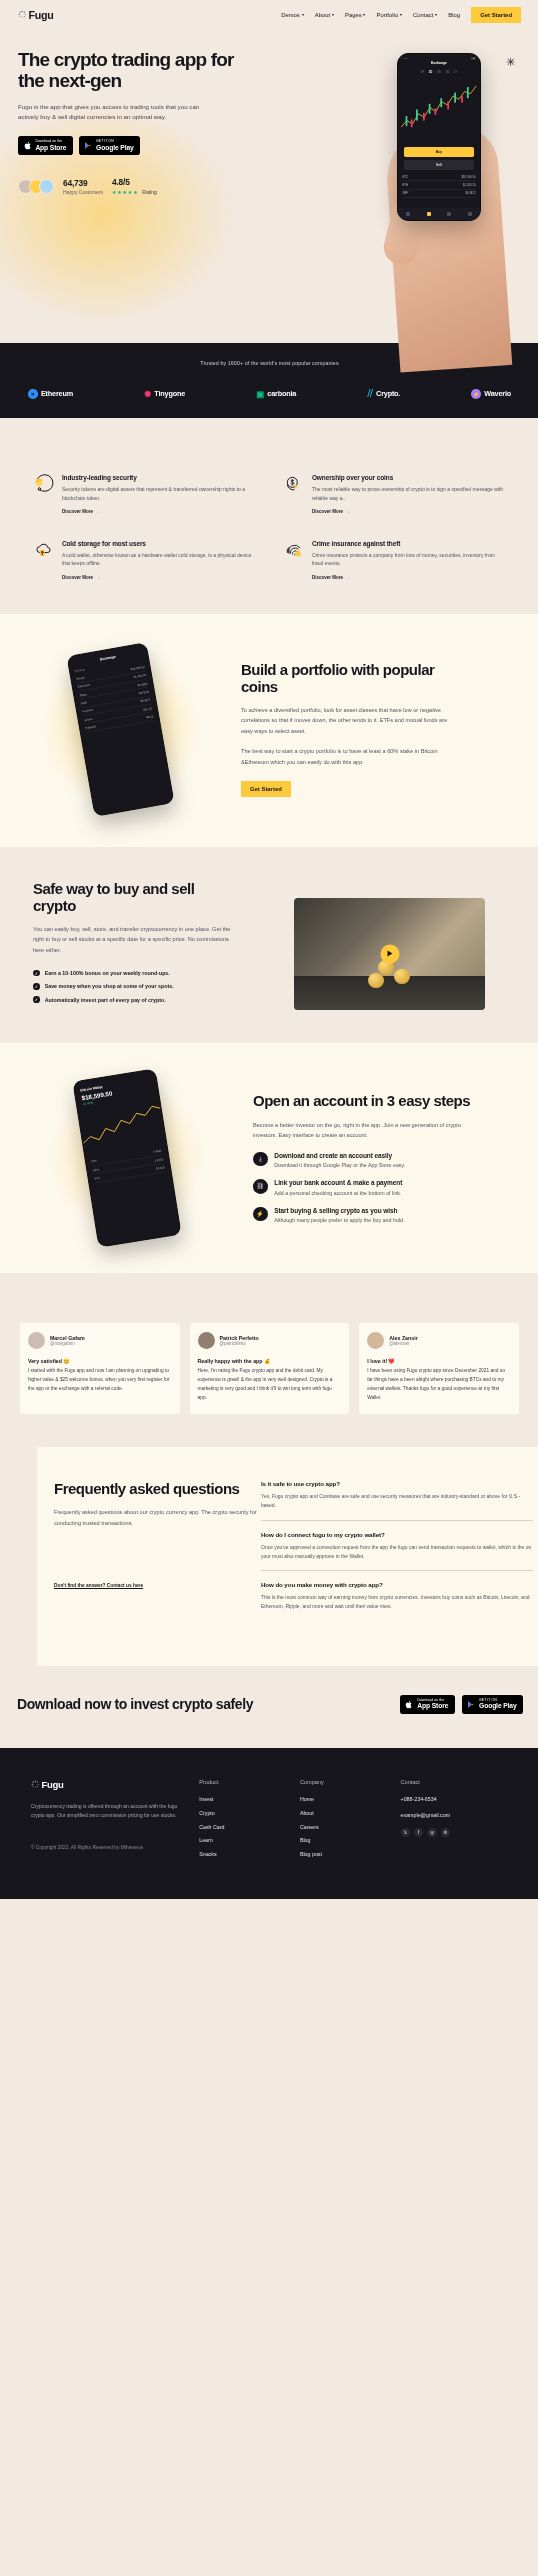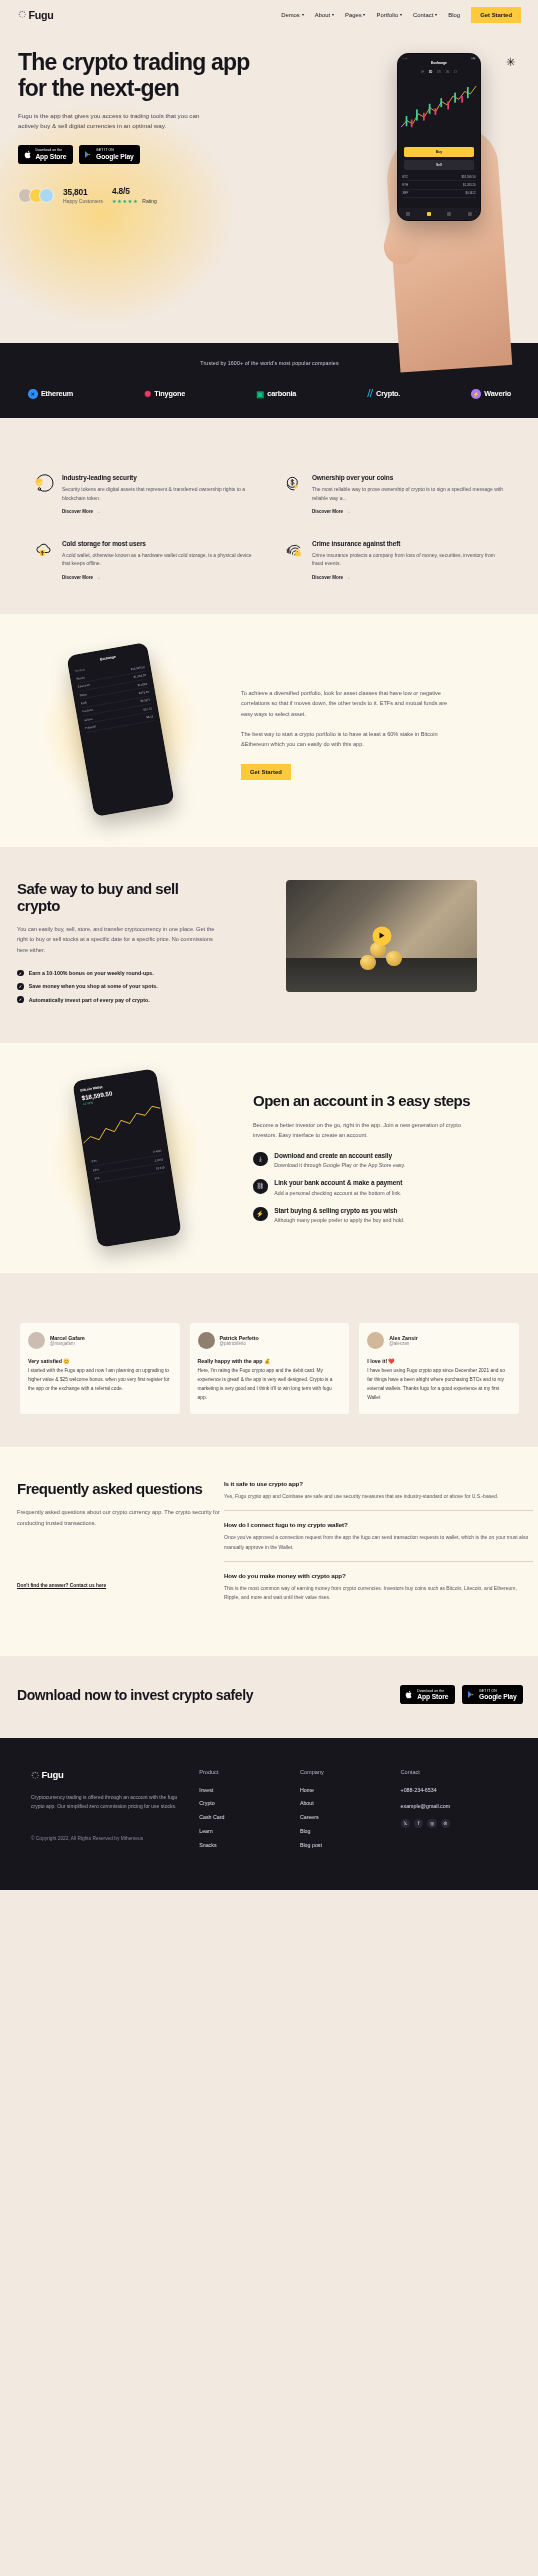--- a/index.html
+++ b/index.html
@@ -30,21 +30,21 @@
   
   .hero { position: relative; padding: 14.6px 0 0; min-height: 314px; }
   .hero-glow {
     position: absolute; left: -39px; top: 67px; width: 281px; height: 236px;
     background: radial-gradient(ellipse at center, rgba(255,201,60,.55) 0%, rgba(255,201,60,0) 68%);
     pointer-events: none;
   }
   .hero-inner { display: flex; padding: 0 18px; position: relative; }
   .hero-left { width: 236px; padding-top: 6.7px; position: relative; z-index: 3;}
   h1.hero-title {
-    font-size: 23px; line-height: 1.1; font-weight: 700; letter-spacing: -0.8px;
+    font-size: 19px; line-height: 1.1; font-weight: 700; letter-spacing: -0.8px;
   }
   .hero-sub { font-size: 6.2px; line-height: 1.65; color: #46434f; margin-top: 10px; width: 185px; }
   .store-row { display: flex; gap: 5.6px; margin-top: 13.5px; }
   .store-badge {
     background: #000; color: #fff; border-radius: 2.8px; padding: 3.4px 6.7px 3.4px 5.6px;
     display: flex; align-items: center; gap: 3.9px; cursor: pointer; height: 19px;
   }
   .store-badge .sb-txt { line-height: 1.05; }
   .store-badge .sb-small { font-size: 3.4px; display: block; letter-spacing: 0.1px;}
   .store-badge .sb-big { font-size: 6.7px; font-weight: 600; display: block; letter-spacing: -0.1px;}
@@ -116,21 +116,21 @@
   .port-phone {
     width: 81px; height: 163px; background: #17161c; border-radius: 9px; position: relative; z-index: 2;
     transform: rotate(-10deg); box-shadow: 0 10px 20px rgba(0,0,0,.25); overflow: hidden; border:1.1px solid #0d0d11;
   }
   .port-right { width: 224px; padding-right: 11.2px; }
   h2.left-title { font-size: 15px; font-weight: 800; line-height: 1.15; letter-spacing: -0.5px;}
   .para { font-size: 5.6px; line-height: 1.85; color: #55525e; margin-top: 10px; }
   .port-cta { margin-top: 14.6px; }
 
   
-  .safe { background: #f2e9e1; padding: 33px 0; display: flex; align-items: flex-start; }
+  .safe { background: #f2e9e1; padding: 33px 0; display: flex; align-items: flex-end; margin-left: 16px; }
   .safe-left { width: 224px; padding-left: 17px;}
   .safe-right { flex:1; display:flex; justify-content:center; position:relative;}
   .video-card {
     width: 191px; height: 112px; border-radius: 3.9px; position: relative; overflow: hidden;
     background: linear-gradient(135deg,#3b3a35 0%, #6e6558 35%, #b9a88c 62%, #877a63 100%);
   }
   .video-card .kb { position:absolute; left:0; bottom:0; width:100%; height:34px; background:linear-gradient(180deg,#2c2b29,#44423d);}
   .video-card .coin { position:absolute; width:15.7px;height:15.7px;border-radius:50%; background:radial-gradient(circle at 35% 30%,#ffd978,#c8962b);}
   .play {
     position: absolute; left: 50%; top: 50%; transform: translate(-50%,-50%);
@@ -158,21 +158,21 @@
   .testi-grid { display: grid; grid-template-columns: repeat(3,1fr); gap: 10px; margin-top: 22.4px; padding: 0 20px;}
   .tcard { background: #fdfaf2; border-radius: 2.8px; padding: 9px 7.9px 11.2px; }
   .tuser { display: flex; align-items: center; gap: 5px; }
   .tavatar { width: 17px; height: 17px; border-radius: 50%; flex: 0 0 17px; }
   .tname { font-size: 5.3px; font-weight: 700; }
   .thandle { font-size: 4.5px; color: #8a8792; margin-top: 0.6px;}
   .ttitle { font-size: 5.3px; font-weight: 700; margin-top: 8.4px; }
   .tbody { font-size: 4.8px; line-height: 1.85; color: #3e3c46; margin-top: 3.9px; }
 
   
-  .faq { background: #fdf8ec; padding: 33px 0 35px; display: flex; }
+  .faq { background: #fdf8ec; padding: 33px 0 35px; display: flex; margin-left: 37px; }
   .faq-left { width: 224px; padding-left: 17px;}
   .faq-right { flex: 1; padding-right: 5.6px;}
   .faq-item { padding-bottom: 9px; border-bottom: 0.6px solid #d8d2c4; margin-bottom: 10px; cursor: pointer;}
   .faq-item:last-child { border-bottom: none; }
   .faq-q { font-size: 6.2px; font-weight: 700; letter-spacing: -0.1px;}
   .faq-a { font-size: 5px; line-height: 1.85; color: #55525e; margin-top: 5px; }
   .faq-note { font-size: 4.8px; font-weight: 700; text-decoration: underline; margin-top: 2.2px; display:inline-block; cursor:pointer;}
 
   
   .dl { background: #f2e9e1; padding: 29px 0 34px; display: flex; align-items: center; }
@@ -273,21 +273,21 @@
           </div>
         </div>
 
         <div class="social-proof">
           <div class="avatars">
             <span class="av1"></span>
             <span class="av2"></span>
             <span class="av3"></span>
           </div>
           <div>
-            <div class="sp-num">35,801</div>
+            <div class="sp-num">64,739</div>
             <div class="sp-label">Happy Customers</div>
           </div>
           <div>
             <div class="sp-num">4.8/5</div>
             <div class="rating-row">
               <span class="stars">★★★★★</span>
               <span class="rating-word">Rating</span>
             </div>
           </div>
         </div>
@@ -494,20 +494,21 @@
               <span>$31.52</span>
             </div>
           <div class="phone-row">
               <span>Polkadot</span>
               <span>$6.23</span>
             </div>
         </div>
       </div>
     </div>
     <div class="port-right">
+      <h2 class="left-title">Build a portfolio with popular coins</h2>
       <p class="para">To achieve a diversified portfolio, look for asset classes that have low or negative correlations so that if moves down, the other tends to it. ETFs and mutual funds are easy ways to select asset.</p>
       <p class="para">The best way to start a crypto portfolio is to have at least a 60% stake in Bitcoin &amp;Ethereum which you can easily do with this app.</p>
       <div class="port-cta"><button class="btn-yellow">Get Started</button></div>
     </div>
   </section>
 
   <section class="safe">
     <div class="safe-left">
       <h2 class="left-title">Safe way to buy and sell crypto</h2>
       <p class="para">You can easily buy, sell, store, and transfer cryptocurrency in one place. Get the right to buy or sell stocks at a specific date for a specific price. No commissions here either.</p>

